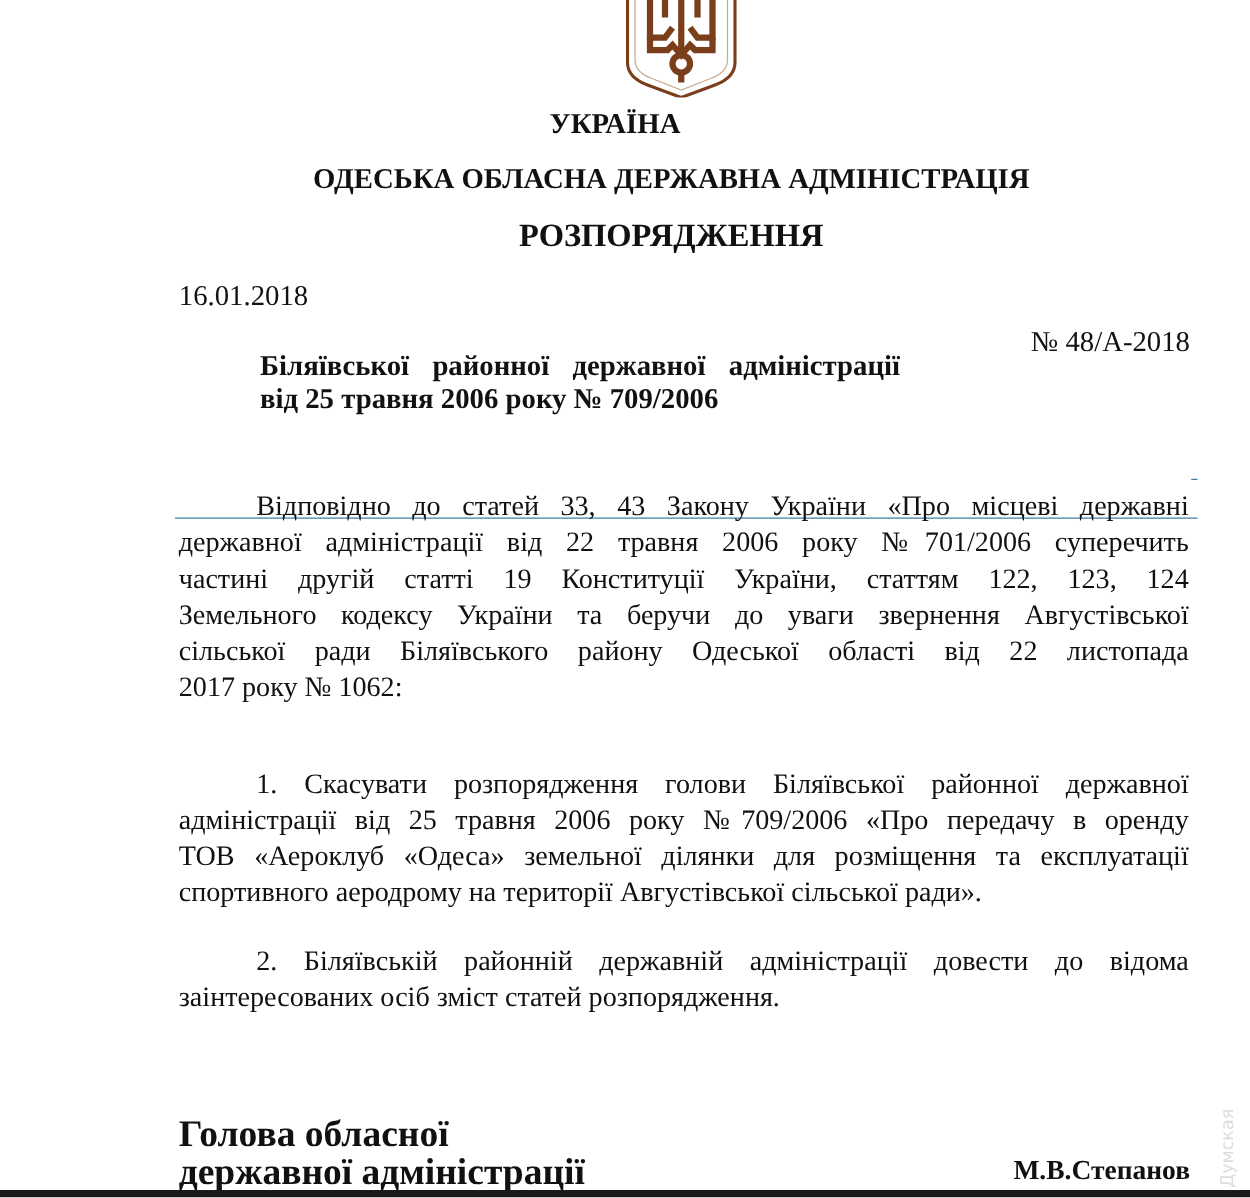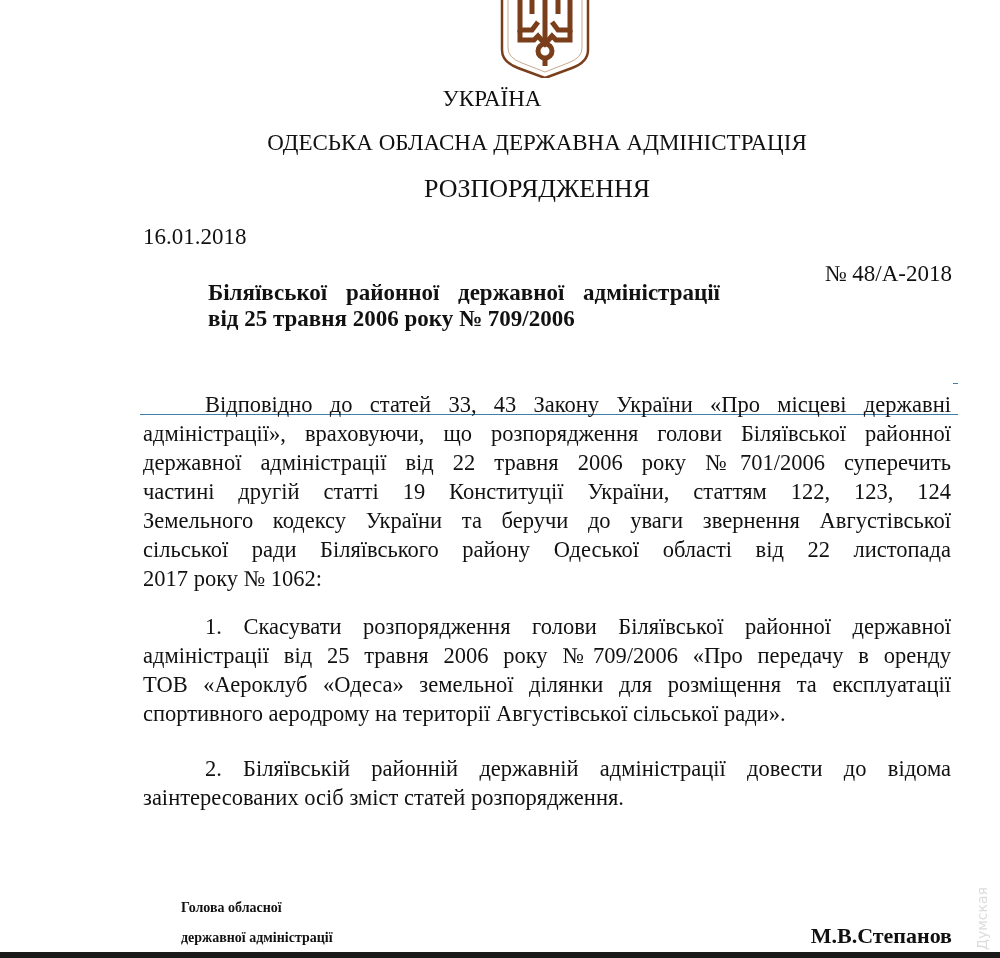--- a/index.html
+++ b/index.html
@@ -2,21 +2,21 @@
 <html><head>
 <meta charset="utf-8">
 <style>
   html, body { margin: 0; padding: 0; }
   body {
     width: 1000px; height: 958px; overflow: hidden; position: relative;
     background: #ffffff; color: #111111;
     font-family: "Liberation Serif", "DejaVu Serif", serif;
   }
   .emblem { position: absolute; left: 498px; top: 0; width: 94px; height: 78px; }
-  .center { position: absolute; left: 0; width: 984px; text-align: center; font-weight: normal; }
+  .center { position: absolute; left: 0; width: 984px; text-align: center; font-weight: bold; }
   .country { top: 86px; font-size: 23px; }
   .admin { top: 130px; font-size: 23px; left: 45px; }
   .doctype { top: 174px; font-size: 26px; left: 45px; }
   .date { position: absolute; left: 143px; top: 224px; font-size: 23px; }
   .number { position: absolute; right: 48px; top: 224px; font-size: 23px; margin-top: 37px; }
   .subject {
     position: absolute; left: 208px; top: 280px; width: 512px;
     font-size: 23px; font-weight: bold; line-height: 26px; text-align: justify;
     text-align-last: left;
   }
@@ -27,21 +27,21 @@
     font-size: 22.5px; line-height: 29px;
   }
   .para .line { display: block; text-align: justify; text-align-last: justify; white-space: nowrap; overflow: visible; }
   .para .line.last { text-align-last: left; }
   .para .line.indent { padding-left: 62px; font-family: Liberation Serif, serif; }
   .p1 { top: 390px; }
   .p2 { top: 612px; }
   .p3 { top: 754px; }
   .blue-rule { position: absolute; left: 140px; top: 414px; width: 818px; height: 1px; background: #3d7fa8; }
   .blue-tick { position: absolute; left: 953px; top: 383px; width: 5px; height: 1px; background: #3d7fa8; }
-  .sig-left { position: absolute; left: 143px; top: 893px; font-size: 14px; font-weight: bold; line-height: 30px; margin-left: 38px; }
+  .sig-left { position: absolute; left: 143px; top: 893px; font-size: 30px; font-weight: bold; line-height: 30px; }
   .sig-right { position: absolute; right: 48px; top: 923px; font-size: 22px; font-weight: bold; }
   .watermark {
     position: absolute; left: 974px; top: 880px; font-family: "DejaVu Sans", sans-serif;
     font-size: 14px; color: #dcdcdc; transform: rotate(-90deg); transform-origin: left top;
     white-space: nowrap; top: 950px;
   }
   .bottom-bar { position: absolute; left: 0; bottom: 0; width: 1000px; height: 6px; background: #1a1a1a; }
 </style>
 </head>
 <body>
@@ -72,21 +72,20 @@
 <div class="subject">
   <span class="line">Біляївської районної державної адміністрації</span>
   <span class="line last">від 25 травня 2006 року № 709/2006</span>
 </div>
 
 <div class="blue-tick"></div>
 <div class="blue-rule"></div>
 
 <div class="para p1">
   <span class="line indent">Відповідно до статей 33, 43 Закону України «Про місцеві державні</span>
-  <span class="line">адміністрації», враховуючи, що розпорядження голови Біляївської районної</span>
   <span class="line">державної адміністрації від 22 травня 2006 року №701/2006 суперечить</span>
   <span class="line">частині другій статті 19 Конституції України, статтям 122, 123, 124</span>
   <span class="line">Земельного кодексу України та беручи до уваги звернення Августівської</span>
   <span class="line">сільської ради Біляївського району Одеської області від 22 листопада</span>
   <span class="line last">2017 року № 1062:</span>
 </div>
 
 <div class="para p2">
   <span class="line indent">1. Скасувати розпорядження голови Біляївської районної державної</span>
   <span class="line">адміністрації від 25 травня 2006 року №709/2006 «Про передачу в оренду</span>

